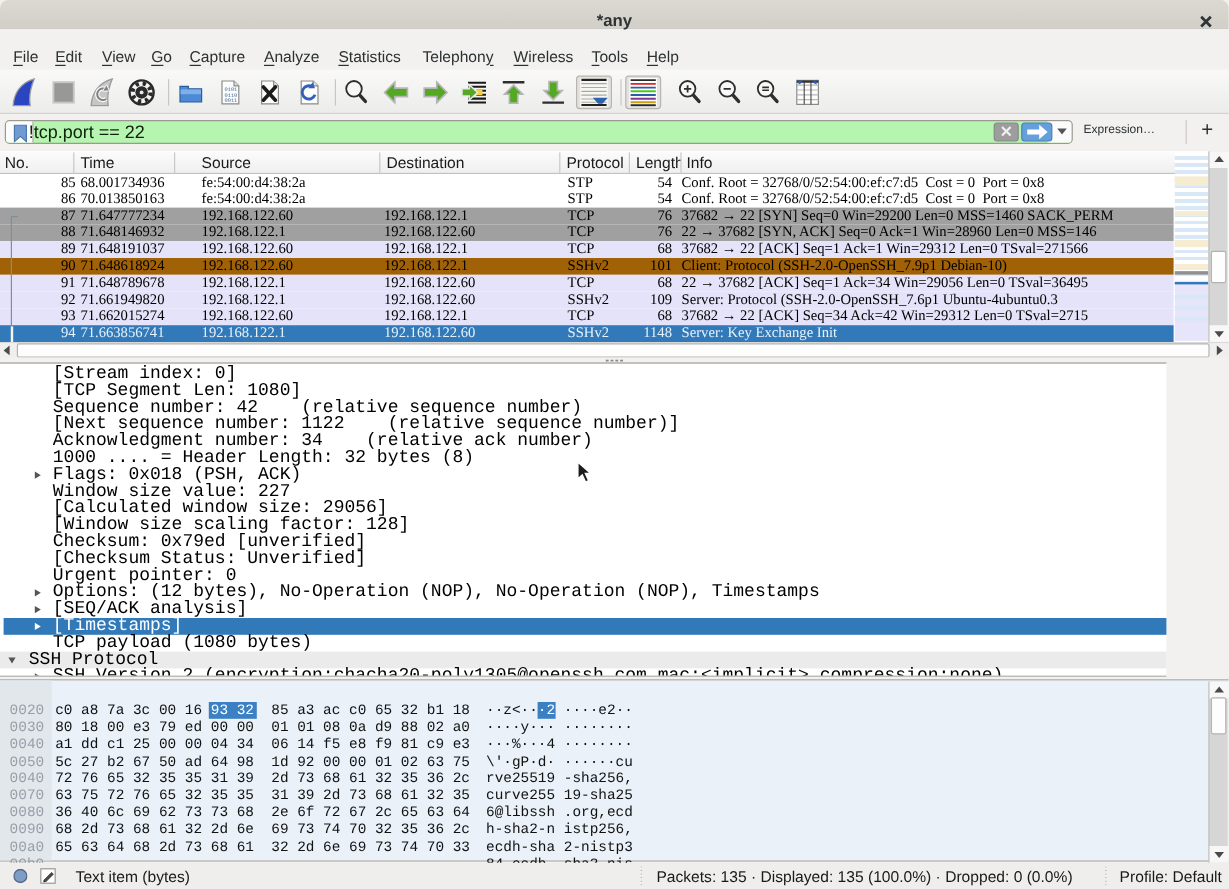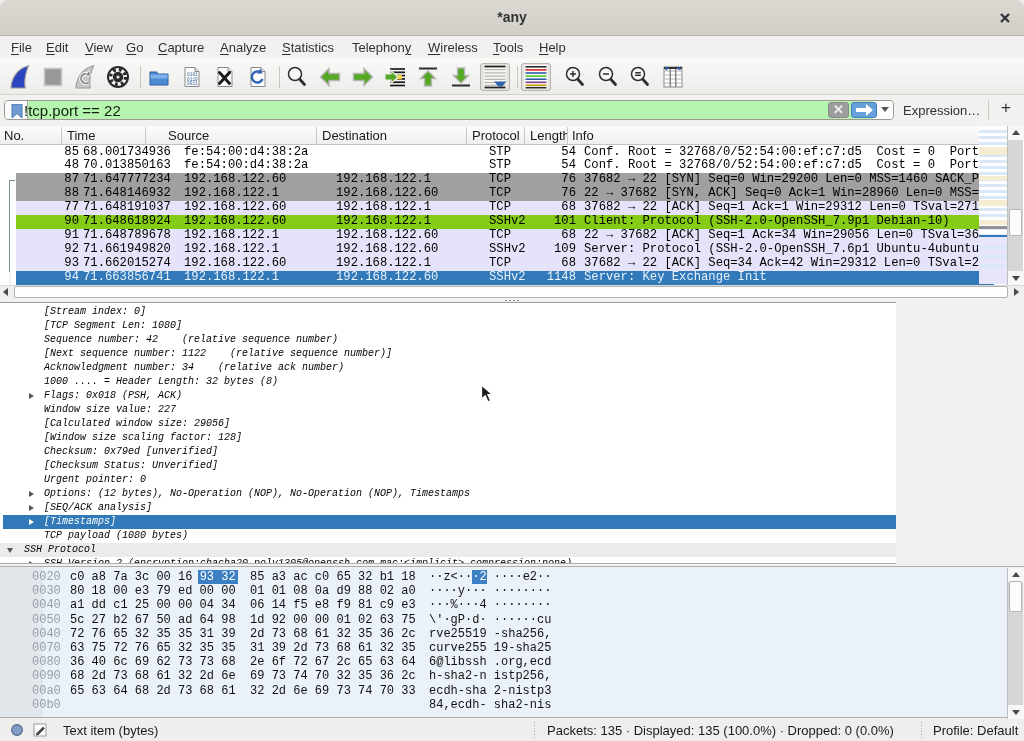--- a/index.html
+++ b/index.html
@@ -1,18 +1,18 @@
 <!DOCTYPE html>
 <html><head>
 <meta charset="utf-8">
 <style>
 * { margin:0; padding:0; box-sizing:border-box; }
 html,body { width:1024px; height:741px; overflow:hidden; }
 body { font-family:"Liberation Sans", sans-serif; position:relative; background:#f2f1ef; }
-#titlebar { position:absolute; left:0; top:0; width:1024px; height:36px;
+#titlebar { position:absolute; left:0; top:0; width:1024px; height:24px;
   background:linear-gradient(#dcd8d2,#d2cec8); border-bottom:1px solid #b4b0aa;
   border-radius:7px 7px 0 0; }
 #title { position:absolute; left:0; right:0; top:9px; text-align:center;
   font-size:14px; font-weight:bold; color:#2e3436; }
 #closex { position:absolute; right:13px; top:12px; width:12px; height:12px; }
 #menubar { position:absolute; left:0; top:37px; width:1024px; height:21px;
   background:#f2f1ef; font-size:13px; color:#2c3133; }
 #menubar span { position:absolute; top:3px; }
 #menubar u { text-decoration:underline; text-underline-offset:2px; }
 #toolbar { position:absolute; left:0; top:58px; width:1024px; height:37px;
@@ -27,64 +27,64 @@
 #bookmark { position:absolute; left:0; top:0; width:23px; height:18px; background:#fcfcfc;
   border-right:1px solid #a8a5a0; }
 #ftext { position:absolute; left:19px; top:0.5px; font-size:15px; color:#10210e; }
 #fxbtn { position:absolute; right:44px; top:1px; width:21px; height:16px; background:#9d9d9d;
   border:1px solid #8a8a8a; border-radius:3px; color:#efefef; text-align:center;
   font-size:13px; font-weight:bold; line-height:14px; }
 #fgobtn { position:absolute; right:16px; top:1px; width:26px; height:16px; background:#66a0dc;
   border:1px solid #4a7eb8; border-radius:3px; }
 #fdrop { position:absolute; right:4px; top:6px; width:0; height:0;
   border-left:4px solid transparent; border-right:4px solid transparent; border-top:5px solid #555; }
-#fexpr { position:absolute; left:903px; top:8px; font-size:13px; color:#2c3133; }
+#fexpr { position:absolute; left:903px; top:8px; font-size:10px; color:#2c3133; }
 #fsep { position:absolute; left:988px; top:5px; width:1px; height:20px; background:#ccc9c4; }
 #fplus { position:absolute; left:1001px; top:3px; font-size:17px; color:#2c3133; }
 
 #plist { position:absolute; left:0; top:126px; width:1024px; height:159px; background:#fff;
   font-family:"Liberation Mono", monospace; font-size:12.2px; overflow:hidden; }
 #phead { position:absolute; left:0; top:0; width:1007px; height:19px;
   background:linear-gradient(#fcfcfc,#efefef); border-bottom:1px solid #c2c2c2;
   font-family:"Liberation Sans", sans-serif; font-size:13px; color:#1a1a1a; }
 #phead div { position:absolute; top:1px; height:17px; line-height:17px; border-right:1px solid #c8c8c8; padding-left:4px; }
-.prow { position:absolute; left:16px; width:978px; height:13.9px; line-height:13.9px; white-space:pre; color:#000; }
+.prow { position:absolute; left:0; width:978px; height:13.9px; line-height:13.9px; white-space:pre; color:#000;font-family:Liberation Serif, serif; }
 .prow span { position:absolute; top:0; white-space:pre; }
 .c-no { right:915px; text-align:right; }
 .c-time { left:67px; }
 .c-src { left:168px; }
 .c-dst { left:320px; }
 .c-proto { left:473px; }
 .c-len { right:418px; text-align:center; }
 .c-info { left:568px; }
 #minimap { position:absolute; left:979px; top:0; width:28px; height:159px; }
 .vscroll { position:absolute; width:16px; background:#d6d6d6; border-left:1px solid #c2c0bd; }
 .sbtn { position:absolute; left:0; width:16px; height:14px; background:#f7f7f7; }
 .sarr-up { position:absolute; left:4px; width:0; height:0; border-left:4px solid transparent;
   border-right:4px solid transparent; border-bottom:5px solid #4a4a4a; }
 .sarr-dn { position:absolute; left:4px; width:0; height:0; border-left:4px solid transparent;
   border-right:4px solid transparent; border-top:5px solid #4a4a4a; }
 .sthumb { position:absolute; left:1px; width:13px; background:#fdfdfd; border:1px solid #b5b3b0; border-radius:2px; }
 
 #hscroll { position:absolute; left:0; top:285px; width:1024px; height:13px; background:#efefef; border-top:1px solid #d8d8d8; }
 #splitter { position:absolute; left:0; top:298px; width:1024px; height:5px; background:#f2f1ef; }
 
-#detail { position:absolute; left:0; top:302px; width:896px; height:262px; background:#fff;
-  border-top:1px solid #9e9b96; border-bottom:1px solid #b0ada8; font-family:"Liberation Mono", monospace; font-size:10px; overflow:hidden;font-style:italic; }
+#detail { position:absolute; left:0; top:302px; width:972px; height:262px; background:#fff;
+  border-top:1px solid #9e9b96; border-bottom:1px solid #b0ada8; font-family:"Liberation Mono", monospace; font-size:15px; overflow:hidden; }
 .drow { position:absolute; left:0; width:1007px; height:14px; line-height:14px; white-space:pre; color:#000; }
 .tri { position:absolute; width:0; height:0; }
 .tri-r { border-top:3.5px solid transparent; border-bottom:3.5px solid transparent; border-left:5px solid #555; }
 .tri-d { border-left:3.5px solid transparent; border-right:3.5px solid transparent; border-top:5px solid #555; }
 
 #bytes { position:absolute; left:0; top:566px; width:1024px; height:152px; background:#eaf1f8;
   border-top:1px solid #b0ada8; border-bottom:1px solid #b0ada8;
   font-family:"Liberation Mono", monospace; font-size:12px; }
 #offband { position:absolute; left:0; top:0; width:43px; height:150px; background:#e2e7ec; }
 .brow { position:absolute; left:0; width:1007px; height:14.2px; line-height:14.2px; white-space:pre; color:#111; }
-.brow > span { position:absolute; top:0; white-space:pre;margin-left:24px; }
+.brow > span { position:absolute; top:15px; white-space:pre; }
 .boff { left:8px; }
 .bhex { left:46px; }
 .basc { left:405px; }
 .bhlh { background:#3c80c4; color:#fff; padding:0 2px; margin:0 -2px; }
 .boff { color:#979ea8; }
 .bhl { background:#3c80c4; color:#fff; }
 
 #statusbar { position:absolute; left:0; top:719px; width:1024px; height:22px; background:#efeeec; }
 #statusbar .stext { position:absolute; top:4px; font-size:13px; color:#1a1a1a; }
 .dotsep { position:absolute; top:3px; width:1px; height:16px;
@@ -267,32 +267,32 @@
     <div style="left:164px;width:153px">Source</div>
     <div style="left:318px;width:149px">Destination</div>
     <div style="left:468px;width:57px">Protocol</div>
     <div style="left:526px;width:42px;overflow:hidden">Length</div>
     <div style="left:569px;width:438px;border-right:none;padding-left:3px">Info</div>
   </div>
   <div class="prow" style="top:19.5px;background:#fff">
     <span class="c-no">85</span><span class="c-time">68.001734936</span><span class="c-src">fe:54:00:d4:38:2a</span><span class="c-proto">STP</span><span class="c-len">54</span><span class="c-info">Conf. Root = 32768/0/52:54:00:ef:c7:d5  Cost = 0  Port = 0x8</span>
   </div>
   <div class="prow" style="top:33.4px;background:#fff">
-    <span class="c-no">48</span><span class="c-time">70.013850163</span><span class="c-src">fe:54:00:d4:38:2a</span><span class="c-proto">STP</span><span class="c-len">54</span><span class="c-info">Conf. Root = 32768/0/52:54:00:ef:c7:d5  Cost = 0  Port = 0x8</span>
+    <span class="c-no">86</span><span class="c-time">70.013850163</span><span class="c-src">fe:54:00:d4:38:2a</span><span class="c-proto">STP</span><span class="c-len">54</span><span class="c-info">Conf. Root = 32768/0/52:54:00:ef:c7:d5  Cost = 0  Port = 0x8</span>
   </div>
   <div class="prow" style="top:47.3px;background:#a0a0a0">
     <span class="c-no">87</span><span class="c-time">71.647777234</span><span class="c-src">192.168.122.60</span><span class="c-dst">192.168.122.1</span><span class="c-proto">TCP</span><span class="c-len">76</span><span class="c-info">37682 → 22 [SYN] Seq=0 Win=29200 Len=0 MSS=1460 SACK_PERM</span>
   </div>
   <div class="prow" style="top:61.2px;background:#a0a0a0">
     <span class="c-no">88</span><span class="c-time">71.648146932</span><span class="c-src">192.168.122.1</span><span class="c-dst">192.168.122.60</span><span class="c-proto">TCP</span><span class="c-len">76</span><span class="c-info">22 → 37682 [SYN, ACK] Seq=0 Ack=1 Win=28960 Len=0 MSS=146</span>
   </div>
   <div class="prow" style="top:75.1px;background:#e4e3f9">
-    <span class="c-no">77</span><span class="c-time">71.648191037</span><span class="c-src">192.168.122.60</span><span class="c-dst">192.168.122.1</span><span class="c-proto">TCP</span><span class="c-len">68</span><span class="c-info">37682 → 22 [ACK] Seq=1 Ack=1 Win=29312 Len=0 TSval=271566</span>
-  </div>
-  <div class="prow" style="top:89px;background:#84cc16">
+    <span class="c-no">89</span><span class="c-time">71.648191037</span><span class="c-src">192.168.122.60</span><span class="c-dst">192.168.122.1</span><span class="c-proto">TCP</span><span class="c-len">68</span><span class="c-info">37682 → 22 [ACK] Seq=1 Ack=1 Win=29312 Len=0 TSval=271566</span>
+  </div>
+  <div class="prow" style="top:89px;background:#a16207">
     <span class="c-no">90</span><span class="c-time">71.648618924</span><span class="c-src">192.168.122.60</span><span class="c-dst">192.168.122.1</span><span class="c-proto">SSHv2</span><span class="c-len">101</span><span class="c-info">Client: Protocol (SSH-2.0-OpenSSH_7.9p1 Debian-10)</span>
   </div>
   <div class="prow" style="top:102.9px;background:#e4e3f9">
     <span class="c-no">91</span><span class="c-time">71.648789678</span><span class="c-src">192.168.122.1</span><span class="c-dst">192.168.122.60</span><span class="c-proto">TCP</span><span class="c-len">68</span><span class="c-info">22 → 37682 [ACK] Seq=1 Ack=34 Win=29056 Len=0 TSval=36495</span>
   </div>
   <div class="prow" style="top:116.8px;background:#e4e3f9">
     <span class="c-no">92</span><span class="c-time">71.661949820</span><span class="c-src">192.168.122.1</span><span class="c-dst">192.168.122.60</span><span class="c-proto">SSHv2</span><span class="c-len">109</span><span class="c-info">Server: Protocol (SSH-2.0-OpenSSH_7.6p1 Ubuntu-4ubuntu0.3</span>
   </div>
   <div class="prow" style="top:130.7px;background:#e4e3f9">
     <span class="c-no">93</span><span class="c-time">71.662015274</span><span class="c-src">192.168.122.60</span><span class="c-dst">192.168.122.1</span><span class="c-proto">TCP</span><span class="c-len">68</span><span class="c-info">37682 → 22 [ACK] Seq=34 Ack=42 Win=29312 Len=0 TSval=2715</span>

